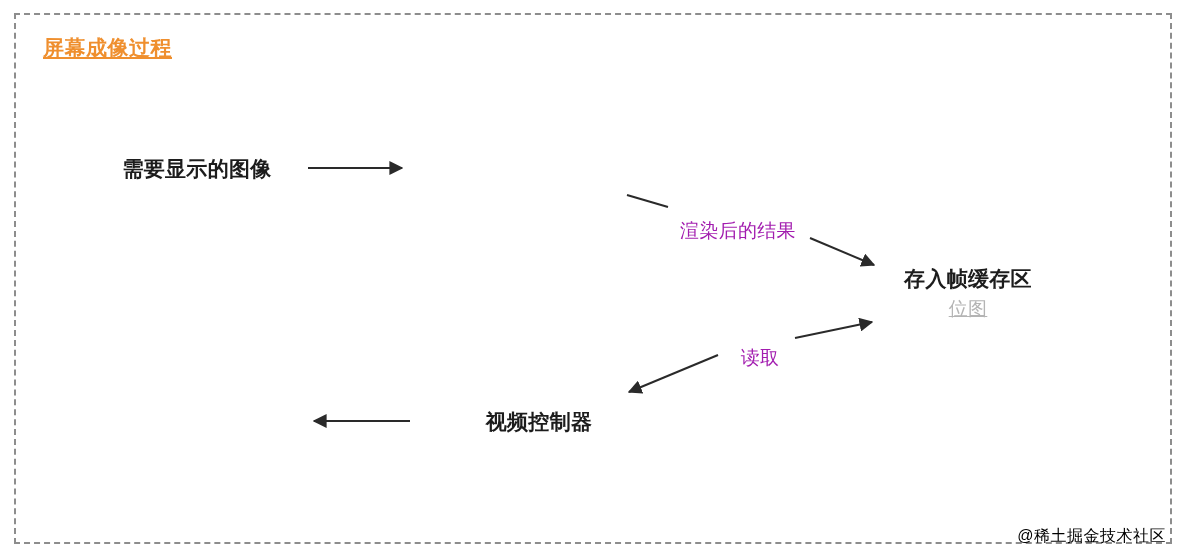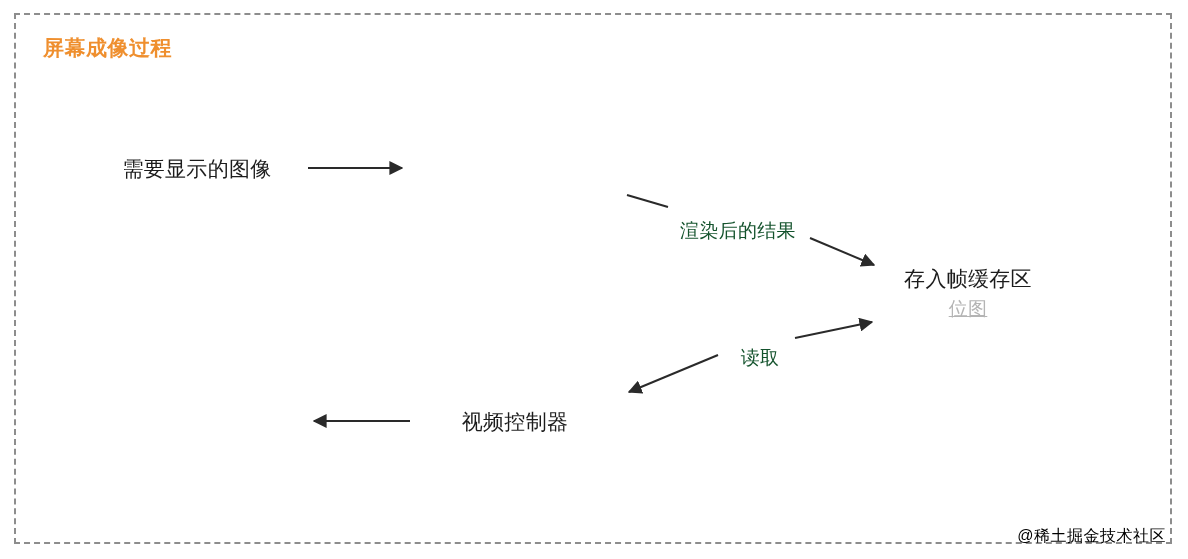--- a/index.html
+++ b/index.html
@@ -30,48 +30,49 @@
   }
   .figure-title {
     position: absolute;
     left: 43px;
     top: 34px;
     font-size: 21px;
     font-weight: bold;
     color: #ef8f2e;
     letter-spacing: 0.5px;
     white-space: nowrap;
+    text-decoration: underline;
   }
   .node {
     position: absolute;
     text-align: center;
     white-space: nowrap;
     transform: translateX(-50%);
   }
   .node .node-title {
     font-size: 21px;
-    font-weight: normal;
+    font-weight: bold;
     color: #1c1c1c;
     line-height: 28px;
     letter-spacing: 0.3px;
   }
   .node .node-sub {
     font-size: 19px;
     font-weight: normal;
     color: #b4b4b4;
     line-height: 28px;
     letter-spacing: 0.3px;
     margin-top: 2px;
     text-decoration: underline;
   }
   .edge-label {
     position: absolute;
     white-space: nowrap;
     font-size: 19px;
-    color: #14532d;
+    color: #a21caf;
     transform: translateX(-50%);
     letter-spacing: 0.3px;
   }
   .arrows {
     position: absolute;
     left: 0;
     top: 0;
     width: 1188px;
     height: 559px;
     pointer-events: none;
@@ -124,21 +125,21 @@
   <div class="node" style="left:197px; top:155px;">
     <div class="node-title">需要显示的图像</div>
   </div>
 
 
   <div class="node" style="left:968px; top:265px;">
     <div class="node-title">存入帧缓存区</div>
     <div class="node-sub">位图</div>
   </div>
 
-  <div class="node" style="left:515px; top:408px;">
+  <div class="node" style="left:539px; top:408px;">
     <div class="node-title">视频控制器</div>
   </div>
 
   <div class="node" style="left:197px; top:394px;">
   </div>
 
   <div class="edge-label" style="left:738px; top:218px;">渲染后的结果</div>
 
   <div class="edge-label" style="left:760px; top:345px;">读取</div>
 

